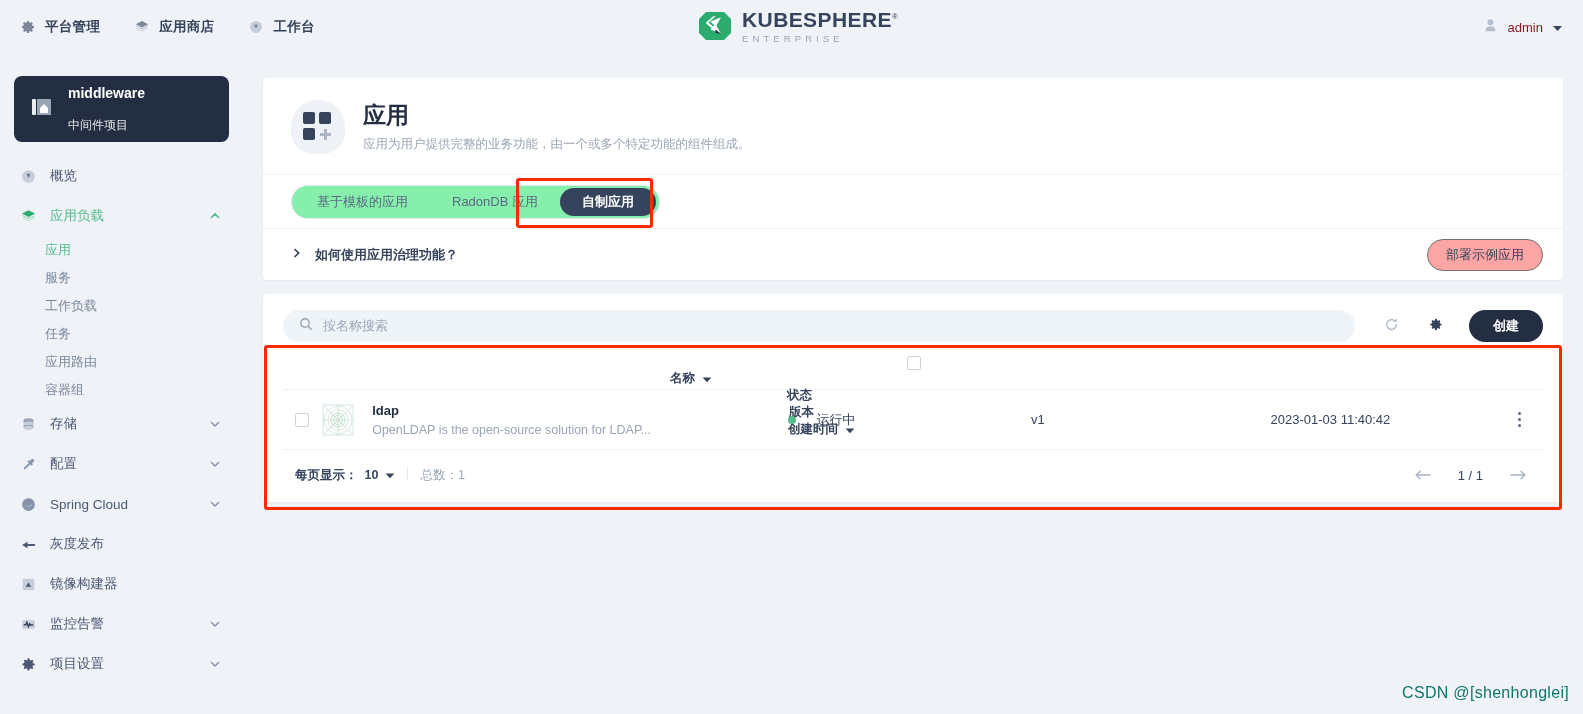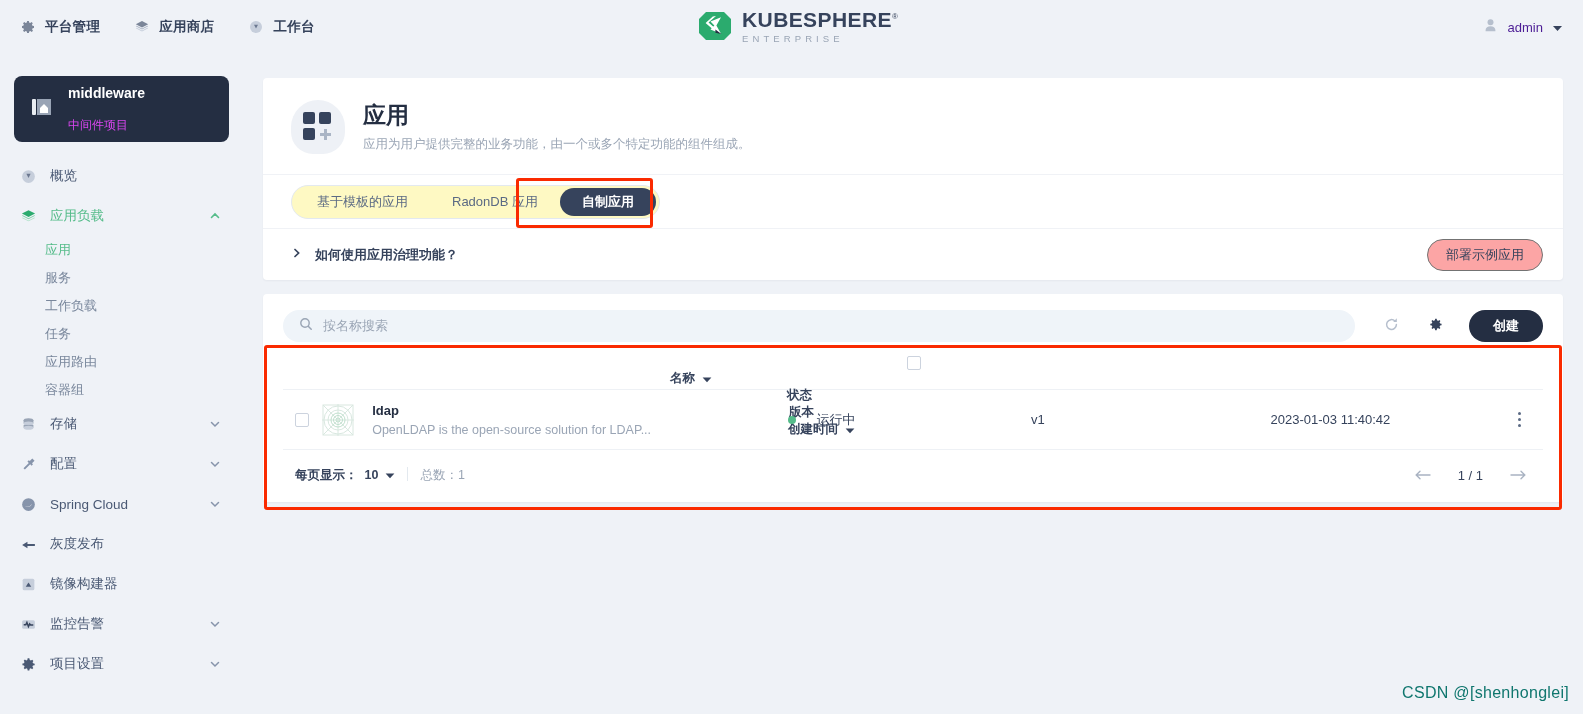--- a/index.html
+++ b/index.html
@@ -32,35 +32,35 @@
   }
   .brand-reg { font-size: 8px; vertical-align: super; font-weight: normal; }
   .brand-sub {
     font-size: 9.5px; color: #9aa5b5; letter-spacing: 4.1px; margin-top: 4px;
   }
 
   .user-area {
     position: absolute; right: 20px; top: 0; height: 54px;
     display: flex; align-items: center; gap: 9px; cursor: pointer;
   }
-  .user-name { font-size: 13px; color: #4c1d95; }
+  .user-name { font-size: 13px; color: #7f1d1d; }
 
   
   .sidebar {
     position: absolute; left: 0; top: 54px; width: 243px; height: 660px;
     background: #eff2f7;
   }
   .proj-card {
     margin: 22px 14px 0 14px; height: 66px; border-radius: 8px;
     background: #242e42; display: flex; align-items: center; padding: 0 14px; gap: 12px;
     cursor: pointer;
   }
   .proj-txt { display: flex; flex-direction: column; gap: 4px; }
   .proj-name { color: #fff; font-size: 14px; font-weight: bold; }
-  .proj-desc { color: #d946ef; font-size: 12px; margin-top: 12px; }
+  .proj-desc { color: #e5e5e5; font-size: 12px; margin-top: 12px; }
 
   .menu { margin-top: 14px; }
   .menu-item {
     height: 40px; display: flex; align-items: center; padding: 0 22px 0 20px;
     gap: 13px; cursor: pointer; font-size: 13.5px; color: #4a5974;
   }
   .menu-item.active { color: #55bc8a; }
   .menu-item .m-ico { width: 17px; height: 17px; flex: 0 0 17px; }
   .menu-label { flex: 1; }
   .chev { width: 12px; height: 12px; flex: 0 0 12px; }
@@ -93,21 +93,21 @@
   .plus-h, .plus-v { position: absolute; background: #aab5c5; }
   .plus-h { left: 17px; top: 21px; width: 11px; height: 2.6px; }
   .plus-v { left: 21px; top: 17px; width: 2.6px; height: 11px; }
   .page-title { font-size: 23px; font-weight: bold; color: #242e42; line-height: 1.25; }
   .page-desc { font-size: 12.5px; color: #9aa5b5; margin-top: 6px; }
 
   .tabs-row { padding: 0 28px; display: flex; align-items: center; height: 54px;
               border-top: 1px solid #f0f2f6; position: relative; }
   .tabs {
     display: flex; align-items: center; height: 34px;
-    border: 1px solid #e3e9ef; border-radius: 17px; background: #fef9c3; padding: 0 3px;
+    border: 1px solid #e3e9ef; border-radius: 17px; background: #86efac; padding: 0 3px;
   }
   .tab {
     height: 28px; padding: 0 22px; display: flex; align-items: center; justify-content: center;
     font-size: 13px; color: #5b6a84; border-radius: 14px; cursor: pointer; white-space: nowrap;
   }
   .tab.active { background: #36435c; color: #fff; font-weight: bold; }
 
   .help-row {
     display: flex; align-items: center; justify-content: space-between;
     padding: 0 20px 0 28px; height: 52px; border-top: 1px solid #f0f2f6;

